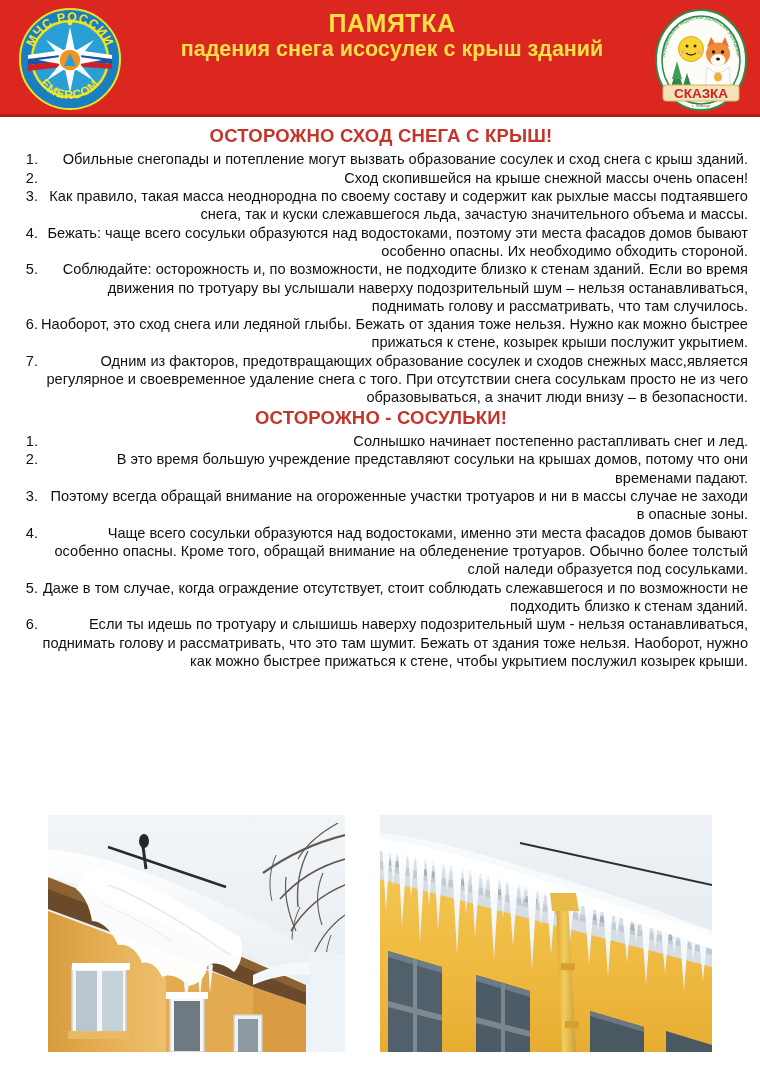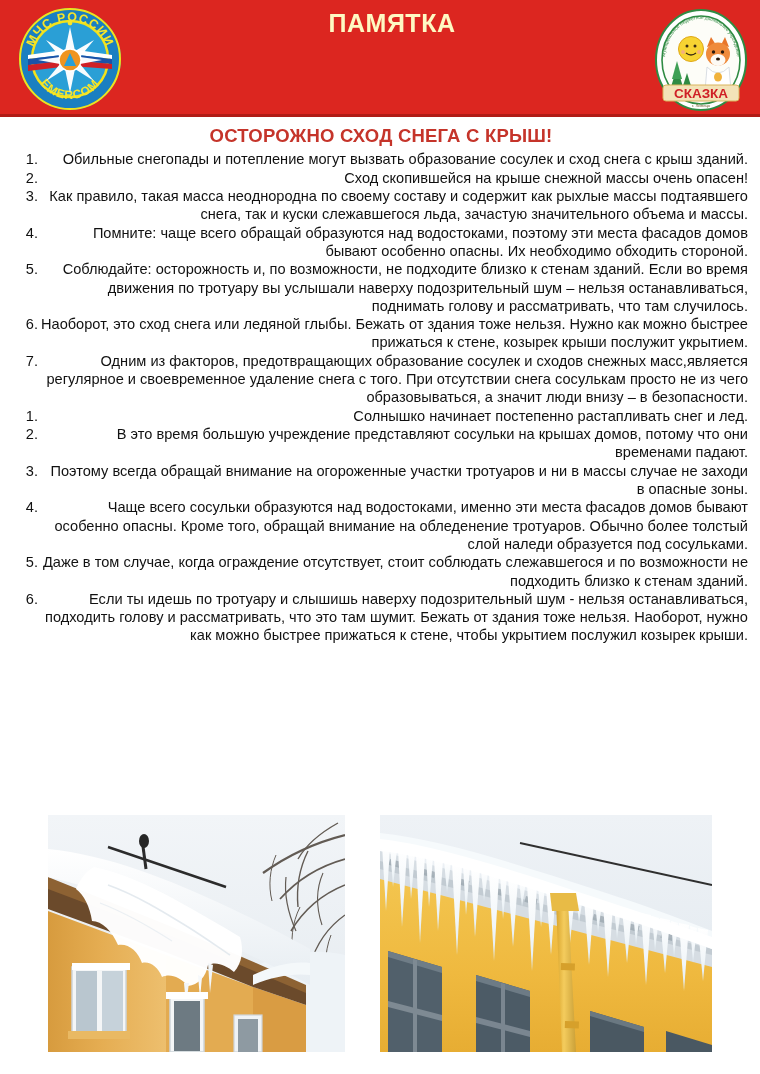--- a/index.html
+++ b/index.html
@@ -30,21 +30,21 @@
     border-bottom: 3px solid #b01c16;
     box-sizing: border-box;
     overflow: hidden;
   }
   .header-titles {
     position: absolute;
     left: 132px;
     top: 8px;
     width: 520px;
     text-align: center;
-    color: #fef9c3;
+    color: #fde047;
     line-height: 1.06;
   }
   .title-main {
     font-size: 25px;
     font-weight: bold;
     letter-spacing: 0.5px;
     margin: 2px 0 1px 0;
   }
   .title-sub {
     font-size: 21.5px;
@@ -179,20 +179,21 @@
 
         <path d="M52 20 L57 44 L76 33 L62 50 L84 53 L62 57 L76 74 L57 62 L52 86 L47 62 L28 74 L42 57 L20 53 L42 50 L28 33 L47 44 Z" fill="#ffffff" opacity="0.97"></path>
         <circle cx="52" cy="53" r="11" fill="#f0941f"></circle>
         <circle cx="52" cy="53" r="11" fill="none" stroke="#ffffff" stroke-width="1.4"></circle>
         <path d="M52 46 L58 59 L46 59 Z" fill="#2a9fd6"></path>
       </svg>
     </div>
 
     <div class="header-titles">
       <div class="title-main">ПАМЯТКА</div>
+      <div class="title-sub">падения снега исосулек с крыш зданий</div>
     </div>
 
     <div class="skazka">
       <svg viewBox="0 0 92 102" xmlns="http://www.w3.org/2000/svg">
         <ellipse cx="46" cy="51" rx="45" ry="50" fill="#ffffff"></ellipse>
         <ellipse cx="46" cy="51" rx="45" ry="50" fill="none" stroke="#2f8b43" stroke-width="2"></ellipse>
         <ellipse cx="46" cy="51" rx="39" ry="44" fill="#fdfdf8" stroke="#2f8b43" stroke-width="1.6"></ellipse>
         <path id="skArc" d="M 10 51 A 36 41 0 0 1 82 51" fill="none"></path>
         <text font-family="'Liberation Sans',sans-serif" font-size="4.6" fill="#2f8b43">
           <textPath href="#skArc" startOffset="50%" text-anchor="middle">Муниципальное бюджетное дошкольное учреждение</textPath>
@@ -243,37 +244,38 @@
         <li>
           <span class="num">2.</span>
           <span class="txt">Сход скопившейся на крыше снежной массы очень опасен!</span>
         </li>
         <li>
           <span class="num">3.</span>
           <span class="txt">Как правило, такая масса неоднородна по своему составу и содержит как рыхлые массы подтаявшего снега, так и куски слежавшегося льда, зачастую значительного объема и массы.</span>
         </li>
         <li>
           <span class="num">4.</span>
-          <span class="txt">Помните: чаще всего обращай образуются над водостоками, поэтому эти места фасадов домов бывают особенно опасны. Их необходимо обходить стороной.</span>
+          <span class="txt">Бежать: чаще всего сосульки образуются над водостоками, поэтому эти места фасадов домов бывают особенно опасны. Их необходимо обходить стороной.</span>
         </li>
         <li>
           <span class="num">5.</span>
           <span class="txt">Соблюдайте: осторожность и, по возможности, не подходите близко к стенам зданий. Если во время движения по тротуару вы услышали наверху подозрительный шум – нельзя останавливаться, поднимать голову и рассматривать, что там случилось.</span>
         </li>
         <li>
           <span class="num">6.</span>
           <span class="txt">Наоборот, это сход снега или ледяной глыбы. Бежать от здания тоже нельзя. Нужно как можно быстрее прижаться к стене, козырек крыши послужит укрытием.</span>
         </li>
         <li>
           <span class="num">7.</span>
           <span class="txt">Одним из факторов, предотвращающих образование сосулек и сходов снежных масс,является регулярное и своевременное удаление снега с того. При отсутствии снега сосулькам просто не из чего образовываться, а значит люди внизу – в безопасности.</span>
         </li>
       </ol>
     </div>
 
+    <div class="section-heading second">ОСТОРОЖНО - СОСУЛЬКИ!</div>
 
     <div class="list-wrap">
       <ol class="list">
         <li>
           <span class="num">1.</span>
           <span class="txt">Солнышко начинает постепенно растапливать снег и лед.</span>
         </li>
         <li>
           <span class="num">2.</span>
           <span class="txt">В это время большую учреждение представляют сосульки на крышах домов, потому что они временами падают.</span>
@@ -285,21 +287,21 @@
         <li>
           <span class="num">4.</span>
           <span class="txt">Чаще всего сосульки образуются над водостоками, именно эти места фасадов домов бывают особенно опасны. Кроме того, обращай внимание на обледенение тротуаров. Обычно более толстый слой наледи образуется под сосульками.</span>
         </li>
         <li>
           <span class="num">5.</span>
           <span class="txt">Даже в том случае, когда ограждение отсутствует, стоит соблюдать слежавшегося и по возможности не подходить близко к стенам зданий.</span>
         </li>
         <li>
           <span class="num">6.</span>
-          <span class="txt">Если ты идешь по тротуару и слышишь наверху подозрительный шум - нельзя останавливаться, подходить голову и рассматривать, что это там шумит. Бежать от здания тоже нельзя. Наоборот, нужно как можно быстрее прижаться к стене, чтобы укрытием послужил козырек крыши.</span>
+          <span class="txt">Если ты идешь по тротуару и слышишь наверху подозрительный шум - нельзя останавливаться, поднимать голову и рассматривать, что это там шумит. Бежать от здания тоже нельзя. Наоборот, нужно как можно быстрее прижаться к стене, чтобы укрытием послужил козырек крыши.</span>
         </li>
       </ol>
     </div>
   </div>
 
   <div class="photos">
 
     <div class="photo photo-left">
       <svg viewBox="0 0 297 237" xmlns="http://www.w3.org/2000/svg" preserveAspectRatio="none">
         <defs>

